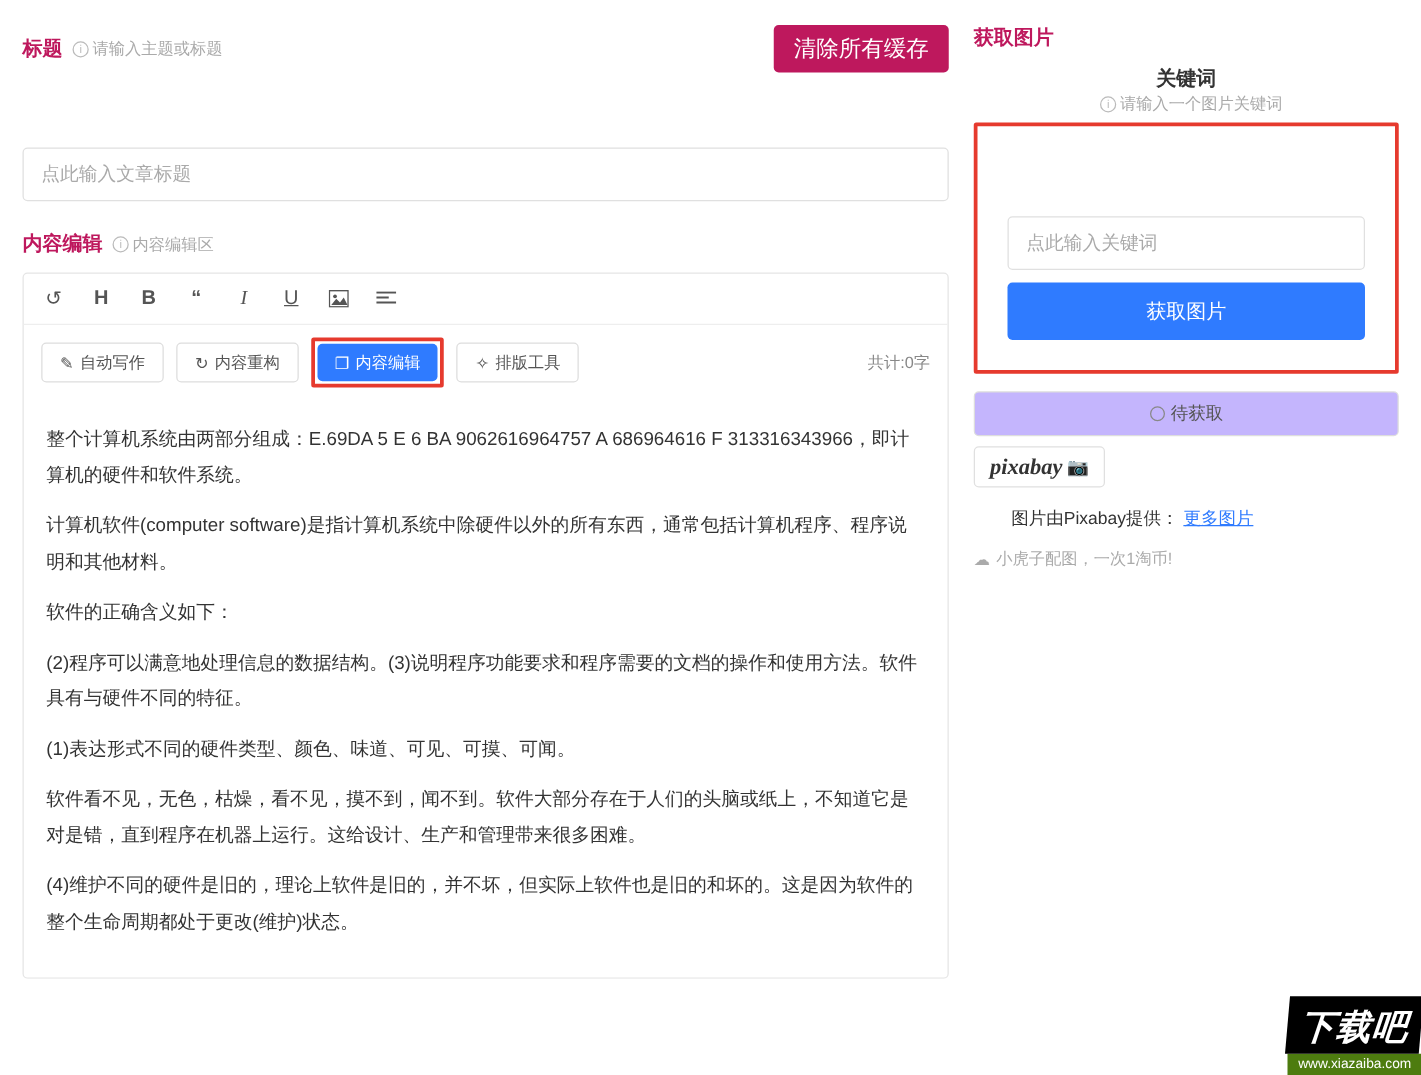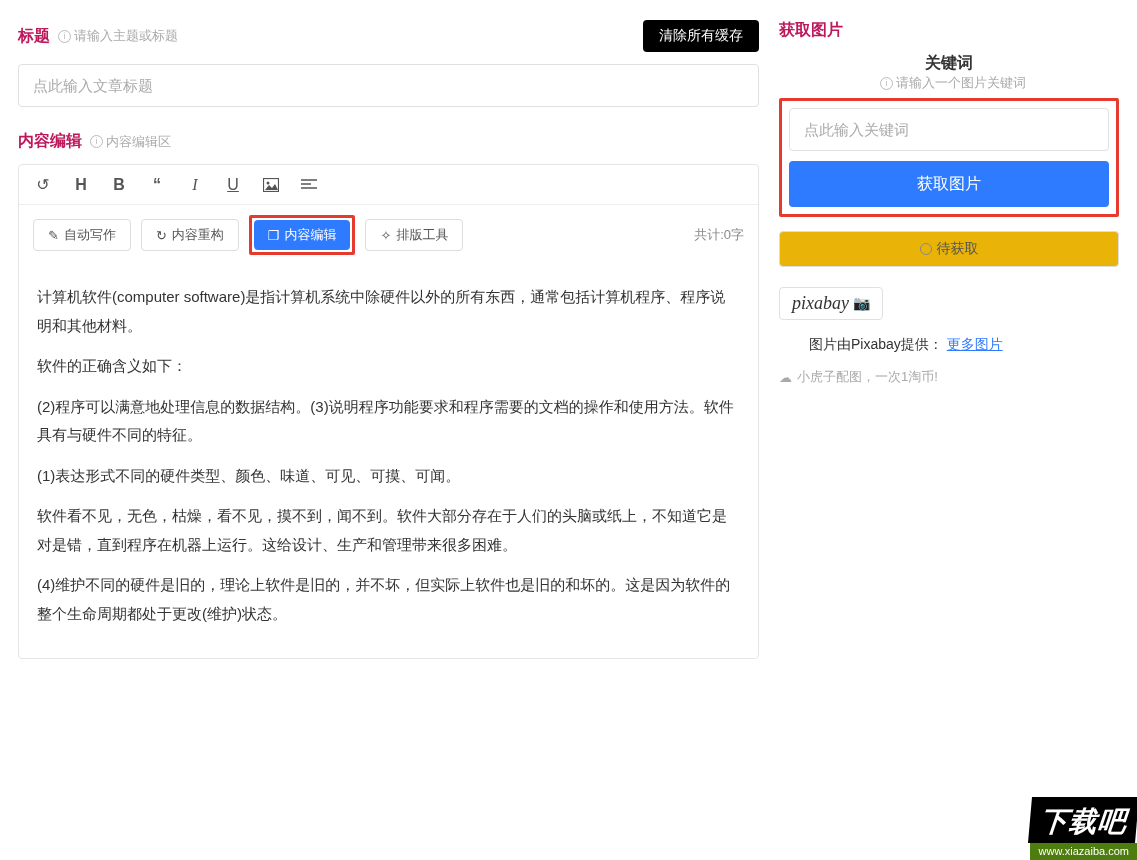--- a/index.html
+++ b/index.html
@@ -7,40 +7,40 @@
 .container { display: flex; gap: 20px; padding: 20px 18px 0 18px; width: 1137px; }
 .main { flex: 1; min-width: 0; }
 .sidebar { width: 340px; flex-shrink: 0; }
 
 .section-header { display: flex; align-items: center; margin-bottom: 12px; }
 .section-title { font-size: 16px; font-weight: 600; color: #be185d; margin-right: 8px; }
 .section-hint { font-size: 13px; color: #aaa; display: inline-flex; align-items: center; gap: 3px; }
 .hint-icon { display:inline-block; width:13px; height:13px; border:1px solid #bbb; border-radius:50%; font-size:9px; line-height:11px; text-align:center; color:#bbb; }
 .spacer { flex: 1; }
 
-.btn-primary { background: #000000; color:#fff; border:none; border-radius:4px; padding:7px 16px; font-size:14px; cursor:pointer; }
+.btn-primary { background: #be185d; color:#fff; border:none; border-radius:4px; padding:7px 16px; font-size:18px; cursor:pointer; }
 .btn-primary-lg { background:#2f7bff; color:#fff; border:none; border-radius:4px; height:46px; width:100%; font-size:16px; cursor:pointer; }
 .btn-outline { background:#fff; color:#555; border:1px solid #ddd; border-radius:4px; padding:6px 14px; font-size:13px; cursor:pointer; display:inline-flex; align-items:center; gap:5px; }
-.btn-outline-full { background:#eab308; color:#555; border:1px solid #ddd; border-radius:4px; padding:8px 0; font-size:14px; cursor:pointer; display:flex; align-items:center; justify-content:center; gap:5px; width:100%; }
+.btn-outline-full { background:#c4b5fd; color:#555; border:1px solid #ddd; border-radius:4px; padding:8px 0; font-size:14px; cursor:pointer; display:flex; align-items:center; justify-content:center; gap:5px; width:100%; }
 .btn-active { background:#2f7bff; color:#fff; border:none; border-radius:4px; padding:6px 14px; font-size:13px; cursor:pointer; display:inline-flex; align-items:center; gap:5px; }
 
-.input-text { width:100%; border:1px solid #e0e0e0; border-radius:4px; padding:12px 14px; font-size:15px; color:#333; }
+.input-text { width:100%; border:1px solid #e0e0e0; border-radius:4px; padding:12px 14px; font-size:15px; color:#333;margin-top:48px; }
 .input-text::placeholder { color:#aaa; }
 
 .editor-wrap { border:1px solid #e5e5e5; border-radius:4px; }
 .toolbar1 { display:flex; align-items:center; gap:18px; padding:10px 14px; border-bottom:1px solid #eee; color:#555; }
 .tb-icon { cursor:pointer; font-size:16px; display:inline-flex; width:20px; justify-content:center; }
 .toolbar2 { display:flex; align-items:center; gap:10px; padding:10px 14px 14px 14px; }
 .count { font-size:13px; color:#888; }
 
 .editor-body { padding:14px 18px 18px 18px; line-height:1.9; font-size:15px; color:#333; }
 .editor-body p { margin-bottom:12px; }
 
 .highlight-red { border:3px solid #e63a2e; border-radius:2px; padding:2px; }
-.highlight-red-side { border:3px solid #e63a2e; border-radius:2px; padding:7px; }
+.highlight-red-side { border:3px solid #e63a2e; border-radius:2px; padding:24px; }
 
 .pixabay-logo { display:inline-flex; align-items:center; border:1px solid #e0e0e0; border-radius:4px; padding:5px 12px; font-family: Georgia, serif; font-size:18px; font-style:italic; color:#333; gap:4px; }
 .camera { font-size:14px; font-style:normal; }
 
 .side-row { margin-top:16px; font-size:14px; color:#333;margin-left:30px; }
 .link { color:#2f7bff; text-decoration:underline; }
 .small-note { margin-top:14px; font-size:13px; color:#aaa; display:flex; align-items:center; gap:5px; }
 
 .watermark { position:fixed; right:0; bottom:0; }
 .wm-box { background:#000; color:#fff; padding:6px 10px 2px 10px; font-weight:800; font-size:28px; font-style:italic; letter-spacing:1px; display:inline-block; transform:skewX(-5deg); }
@@ -114,20 +114,21 @@
           </button>
         </span>
         <button class="btn-outline">
           <span>✧</span>
           <span>排版工具</span>
         </button>
         <span class="spacer"></span>
         <span class="count">共计:0字</span>
       </div>
       <div class="editor-body">
+        <p>整个计算机系统由两部分组成：E.69DA 5 E 6 BA 9062616964757 A 686964616 F 313316343966，即计算机的硬件和软件系统。</p>
         <p>计算机软件(computer software)是指计算机系统中除硬件以外的所有东西，通常包括计算机程序、程序说明和其他材料。</p>
         <p>软件的正确含义如下：</p>
         <p>(2)程序可以满意地处理信息的数据结构。(3)说明程序功能要求和程序需要的文档的操作和使用方法。软件具有与硬件不同的特征。</p>
         <p>(1)表达形式不同的硬件类型、颜色、味道、可见、可摸、可闻。</p>
         <p>软件看不见，无色，枯燥，看不见，摸不到，闻不到。软件大部分存在于人们的头脑或纸上，不知道它是对是错，直到程序在机器上运行。这给设计、生产和管理带来很多困难。</p>
         <p>(4)维护不同的硬件是旧的，理论上软件是旧的，并不坏，但实际上软件也是旧的和坏的。这是因为软件的整个生命周期都处于更改(维护)状态。</p>
       </div>
     </div>
   </div>
 
@@ -149,21 +150,21 @@
       <button class="btn-primary-lg">获取图片</button>
     </div>
 
     <div style="margin-top:14px;">
       <button class="btn-outline-full">
         <span style="display:inline-block;width:12px;height:12px;border:1.5px solid #888;border-radius:50%;"></span>
         <span>待获取</span>
       </button>
     </div>
 
-    <div style="margin-top:20px;">
+    <div style="margin-top:8px;font-weight:bold;">
       <span class="pixabay-logo">
         pixabay <span class="camera">📷</span>
       </span>
     </div>
 
     <div class="side-row">
       <span>图片由Pixabay提供：</span>
       <a class="link">更多图片</a>
     </div>
 

